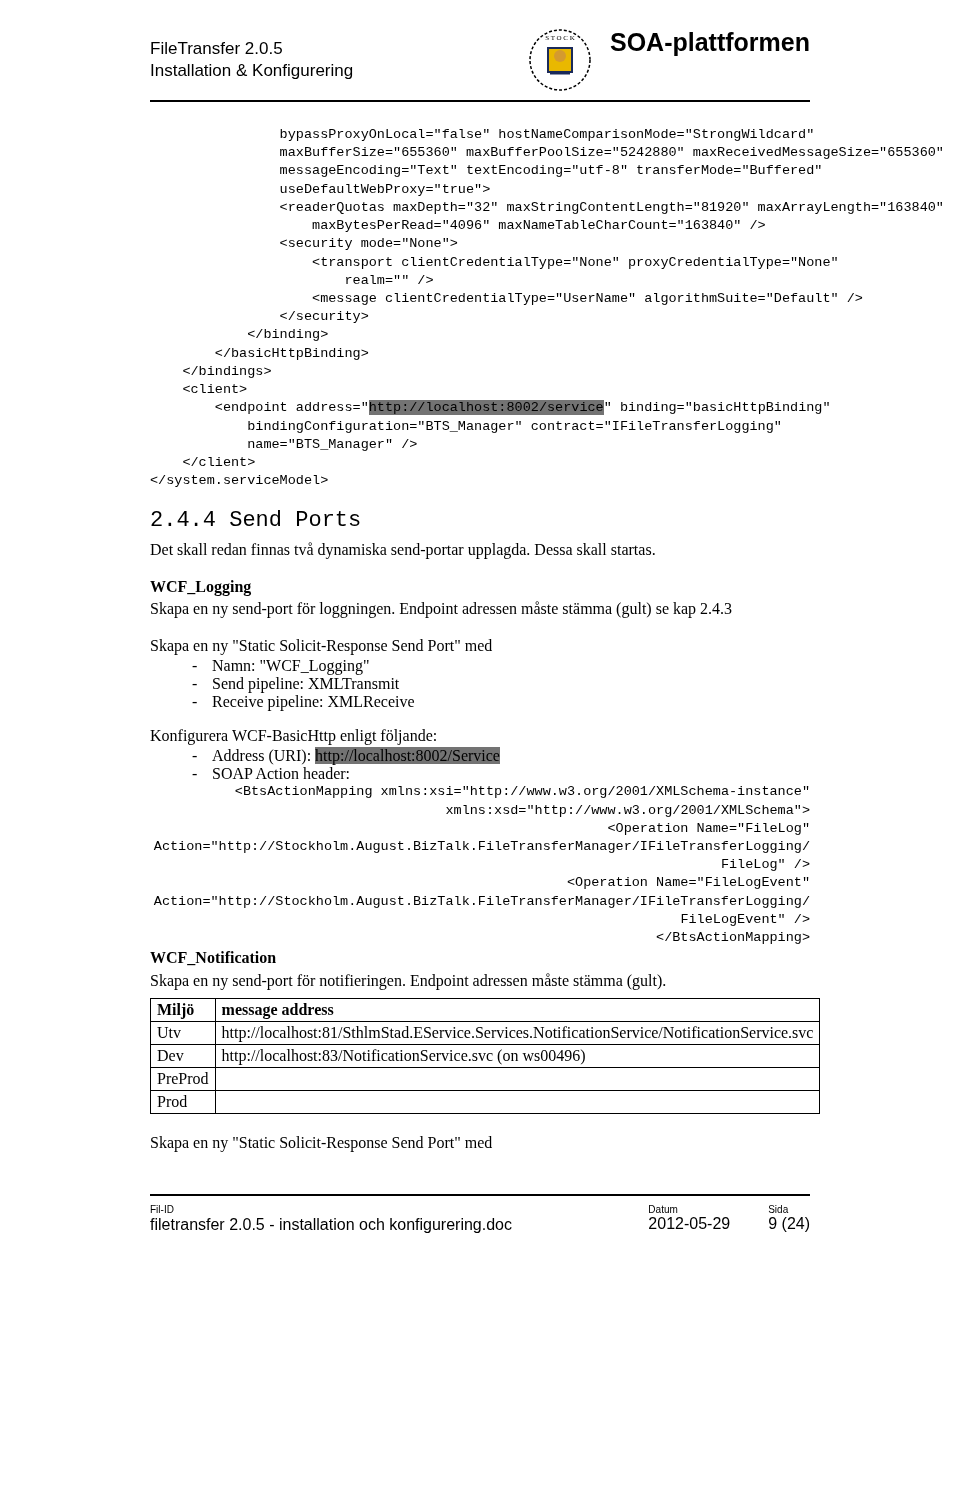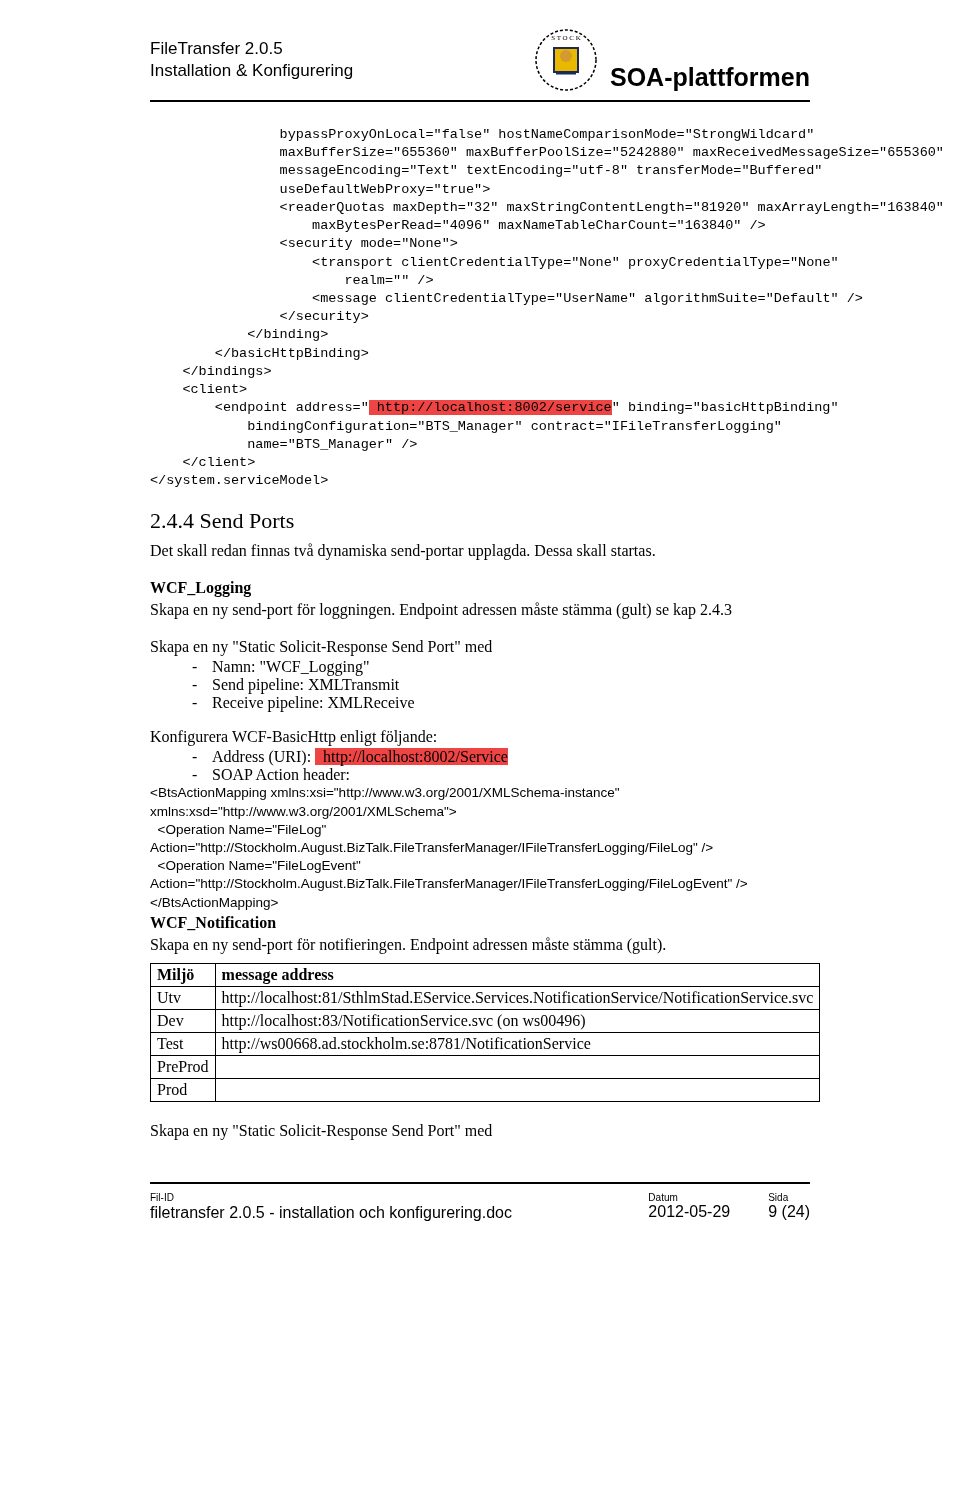--- a/index.html
+++ b/index.html
@@ -22,22 +22,22 @@
     align-items: center;
     padding-bottom: 6px;
   }
   .header-left {
     font-family: Arial, Helvetica, sans-serif;
     font-size: 17px;
     line-height: 1.3;
   }
   .header-right {
     display: flex;
-    align-items: flex-end;
-    gap: 12px;
+    align-items: flex-start;
+    gap: 18px;
   }
   .logo-wrap {
     width: 64px;
     height: 64px;
   }
   .platform-title {
     font-family: Arial, Helvetica, sans-serif;
     font-weight: bold;
     font-size: 25px;
   }
@@ -48,25 +48,24 @@
   }
   .code-block {
     font-family: "Courier New", Courier, monospace;
     font-size: 13.5px;
     line-height: 1.35;
     white-space: pre;
     margin: 0 0 18px 0;
     overflow: visible;
   }
   .highlight {
-    background: #ef4444;
-    padding-left: 8px;
+    background: #737373;
   }
   .section-heading {
-    font-family: Liberation Serif, serif;
+    font-family: Liberation Mono, monospace;
     font-size: 22px;
     margin: 14px 0 6px 0;
   }
   .body-text {
     font-family: Georgia, 'Times New Roman', serif;
     font-size: 16px;
     line-height: 1.4;
     margin: 0 0 14px 0;
   }
   .bold-serif {
@@ -80,26 +79,27 @@
     font-size: 16px;
     padding-left: 62px;
     position: relative;
   }
   .indent-list .line::before {
     content: "-";
     position: absolute;
     left: 42px;
   }
   .mono-block {
-    font-family: Liberation Sans, sans-serif;
+    font-family: Liberation Mono, monospace;
     font-size: 13.5px;
     line-height: 1.35;
     white-space: pre-wrap;
     word-break: break-all;
     margin: 0;
+    text-align: right;
   }
   table.env-table {
     border-collapse: collapse;
     width: 100%;
     margin: 6px 0 18px 0;
     font-family: Georgia, 'Times New Roman', serif;
     font-size: 16px;
   }
   table.env-table th, table.env-table td {
     border: 1px solid #000;
@@ -231,24 +231,20 @@
     </tr>
     <tr>
       <td>Utv</td>
       <td>http://localhost:81/SthlmStad.EService.Services.NotificationService/NotificationService.svc</td>
     </tr>
     <tr>
       <td>Dev</td>
       <td>http://localhost:83/NotificationService.svc (on ws00496)</td>
     </tr>
     <tr>
-      <td>Test</td>
-      <td>http://ws00668.ad.stockholm.se:8781/NotificationService</td>
-    </tr>
-    <tr>
       <td>PreProd</td>
       <td></td>
     </tr>
     <tr>
       <td>Prod</td>
       <td></td>
     </tr>
   </tbody>
     </table>
 

